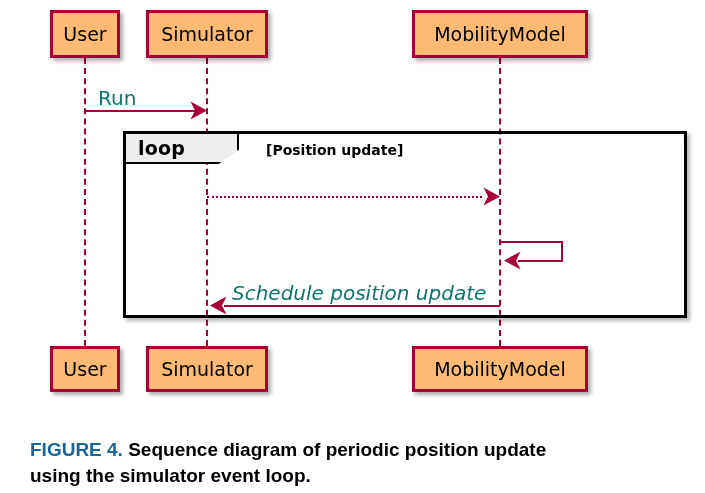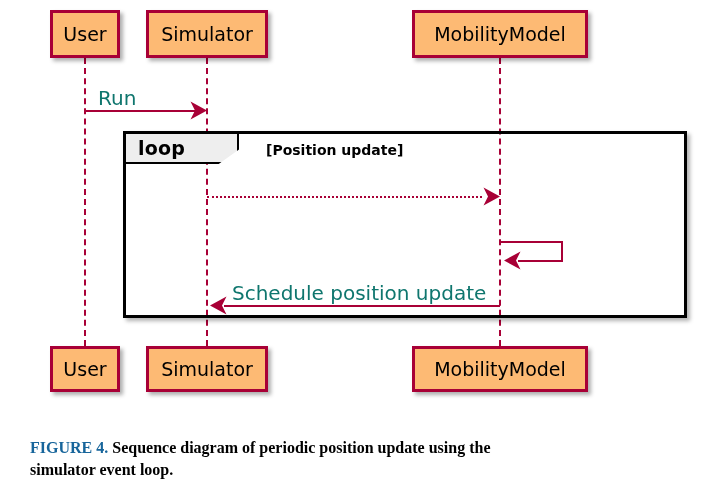--- a/index.html
+++ b/index.html
@@ -109,22 +109,22 @@
     height: 0;
     width: 0;
   }
 
   
   #caption {
     position: absolute;
     left: 30px;
     top: 437px;
     width: 520px;
-    font-family: Liberation Serif, serif;
-    font-size: 16px;
+    font-family: Liberation Sans, sans-serif;
+    font-size: 19px;
     font-weight: bold;
     color: #000000;
     line-height: 1.38;
   }
   #caption .fignum {
     color: #17659B;
   }
 </style>
 </head>
 <body>
@@ -165,21 +165,21 @@
 
   <div class="msg-line" style="left:500px; top:241px; width:63px;"></div>
 
   <div class="self-seg" style="left:561px; top:241px; border-left-width:2px; height:19px;"></div>
 
   <div class="msg-line" style="left:518px; top:260px; width:45px;"></div>
   <svg class="arrow-svg" style="left:501px; top:251px;" width="20" height="19" viewBox="0 0 20 19">
     <path d="M19.5,0.5 L3,9.5 L19.5,18.5 L15,9.5 Z" fill="#A80036"></path>
   </svg>
 
-  <div class="msg-label" style="left:232px; top:283px;">Schedule position update</div>
+  <div class="msg-label" style="left:232px; top:283px;font-style:italic;">Schedule position update</div>
   <div class="msg-line" style="left:224px; top:305px; width:276px;"></div>
   <svg class="arrow-svg" style="left:207px; top:296px;" width="20" height="19" viewBox="0 0 20 19">
     <path d="M19.5,0.5 L3,9.5 L19.5,18.5 L15,9.5 Z" fill="#A80036"></path>
   </svg>
 
   <div class="participant" style="left:50px; top:346px; width:70px; height:46px;">
     <span>User</span>
   </div>
   <div class="participant" style="left:146px; top:346px; width:122px; height:46px;">
     <span>Simulator</span>

